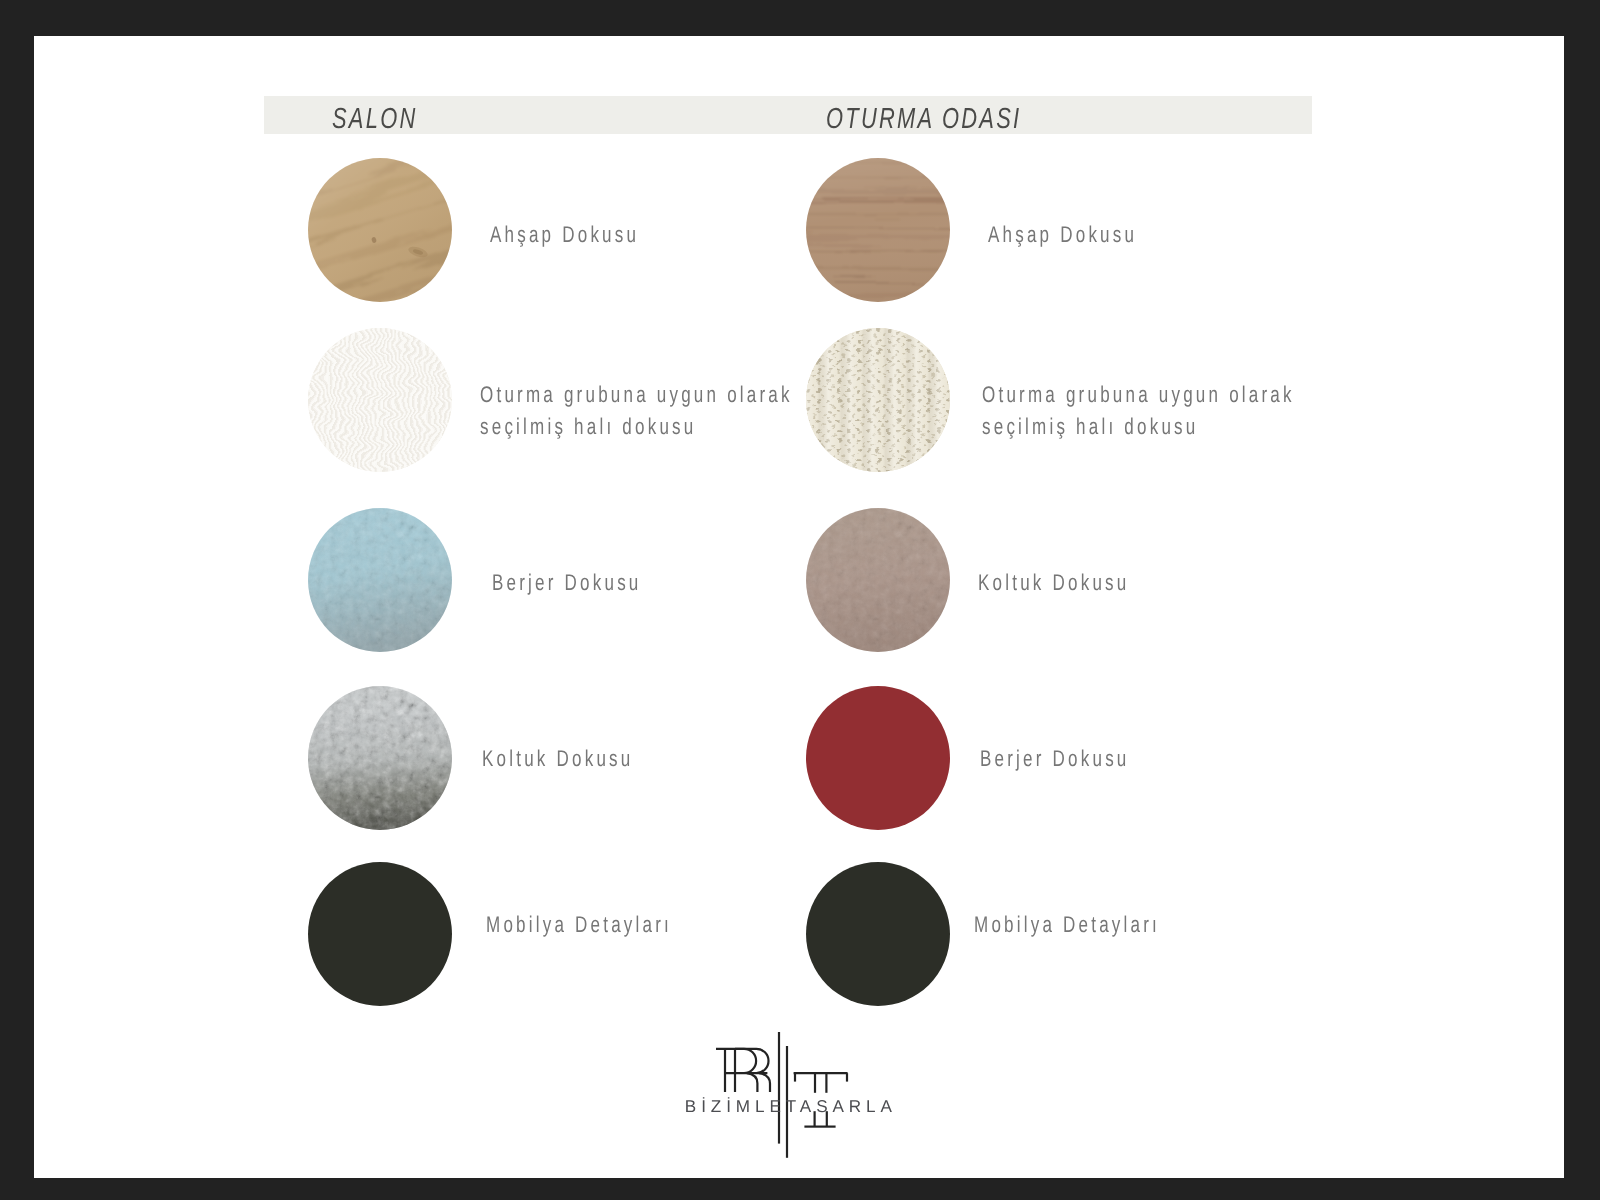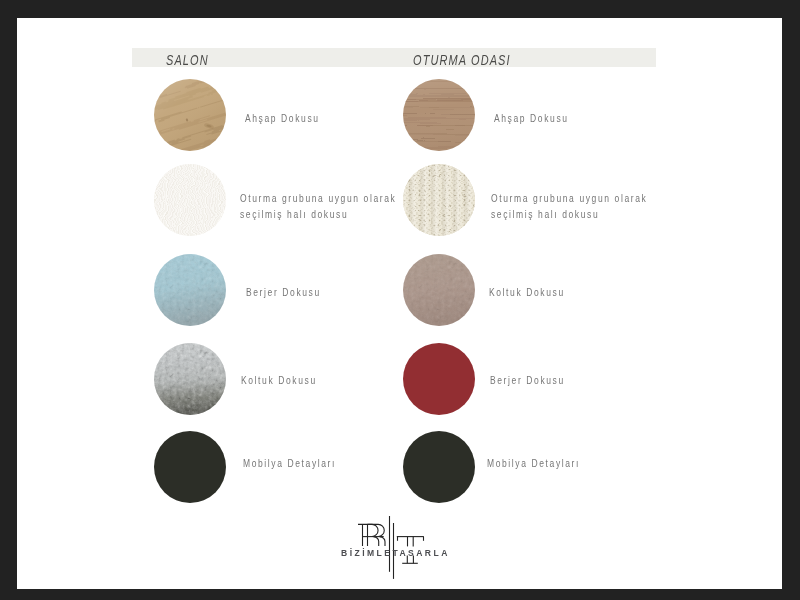--- a/index.html
+++ b/index.html
@@ -18,21 +18,21 @@
   .sw svg{display:block;width:72px;height:72px;}
 
   .lbl{position:absolute;font-size:11.35px;letter-spacing:2.14px;color:#767676;
        line-height:16.1px;white-space:pre;
        display:inline-block;transform:scaleX(0.75);transform-origin:left top;}
 
   #logo{position:absolute;left:323px;top:492px;width:110px;height:80px;}
   #logo svg{display:block;}
   #wordmark{position:absolute;left:303.2px;top:530.6px;width:148px;text-align:center;
             font-size:8.55px;letter-spacing:2.46px;color:#4c4d51;line-height:9px;
-            text-indent:2.46px;font-weight:bold;}
+            text-indent:2.46px;}
 </style>
 </head>
 <body>
 
 <svg width="0" height="0" style="position:absolute" aria-hidden="true">
 <defs>
   <filter id="fOak" x="-25%" y="-25%" width="150%" height="150%">
     <feTurbulence type="fractalNoise" baseFrequency="0.015 0.22" numOctaves="5" seed="11" result="t"></feTurbulence>
     <feDisplacementMap in="SourceGraphic" in2="t" scale="14" xChannelSelector="R" yChannelSelector="G"></feDisplacementMap>
     <feGaussianBlur stdDeviation="0.75"></feGaussianBlur>

